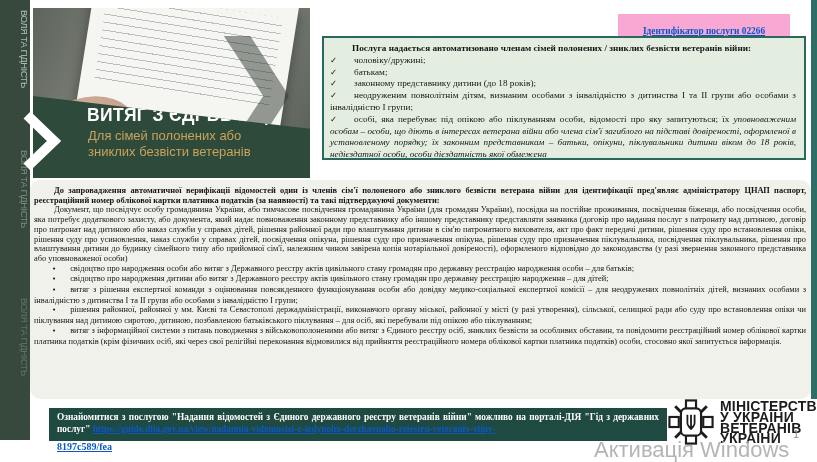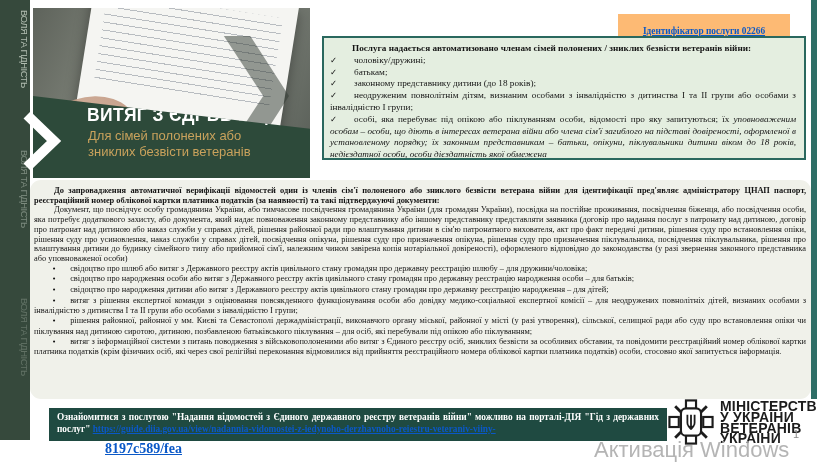--- a/index.html
+++ b/index.html
@@ -33,21 +33,21 @@
                font-size:120px; font-weight:bold; color:#323b33; opacity:.5; line-height:1; }
   .hero-overlay{ position:absolute; left:0; right:0; bottom:0; height:82px; background:#2d4a3a;
                clip-path:polygon(0 0, 100% 40%, 100% 100%, 0 100%); }
   .hero-title{ position:absolute; left:54px; top:9px; font-family:"Liberation Sans", sans-serif;
                font-weight:bold; font-size:17.5px; letter-spacing:.4px; color:#ffffff; white-space:nowrap; }
   .hero-subtitle{ position:absolute; left:55px; top:32px; width:195px; font-family:"Liberation Sans", sans-serif;
                font-size:13px; line-height:1.2; color:#c9a25c; }
   .chevron-white{ position:absolute; left:21px; top:110px; z-index:5; }
 
   
-  .banner{ position:absolute; left:618px; top:14px; width:172px; height:34px; background:#fdba74;
+  .banner{ position:absolute; left:618px; top:14px; width:172px; height:34px; background:#f9a8d4;
            display:flex; align-items:center; justify-content:center; }
   .banner a{ font-family:"Liberation Serif", serif; font-weight:bold; font-size:9.3px;
            color:#0a58c7; text-decoration:underline; white-space:nowrap; }
 
   
   .elig{ position:absolute; left:322px; top:36px; width:484px; height:124px;
          background:#e4eee0; border:2px solid #2a685e; padding:5px 8px 4px 6px;
          font-size:9.2px; line-height:11.8px; overflow:hidden; text-align:justify; }
   .elig-title{ font-weight:bold; text-indent:22px; }
   .check-item .tick{ display:inline-block; width:24px; font-family:"DejaVu Sans", sans-serif; font-size:8.5px; }
@@ -63,22 +63,22 @@
   .intro{ font-weight:bold; text-indent:20px; }
   .para{ text-indent:20px; }
   .bullet{ text-indent:18px; margin-top:1px; }
   .bullet .dot{ padding-right:14px; font-family:"DejaVu Sans", sans-serif; font-size:7px; }
 
   
   .footerbox{ position:absolute; left:49px; top:408px; width:618px; height:33px; background:#1f4a41;
               color:#ffffff; font-weight:bold; font-size:9.3px; line-height:11.5px;
               padding:4px 8px 2px 8px; overflow:hidden; text-align:justify; }
   .flink{ color:#0a58c7; text-decoration:underline; font-weight:bold; word-break:break-all; }
-  .flink-overflow{ position:absolute; left:57px; top:441px; font-size:14px; font-weight:bold;
-              color:#0a58c7; text-decoration:underline;margin-left:48px; }
+  .flink-overflow{ position:absolute; left:57px; top:441px; font-size:10px; font-weight:bold;
+              color:#0a58c7; text-decoration:underline; }
 
   
   .ministry{ position:absolute; left:668px; top:398px; display:flex; align-items:flex-start; }
   .mtext{ margin-left:6px; margin-top:3px; font-family:"Liberation Sans", sans-serif;
           font-weight:bold; font-size:14px; line-height:10.8px; color:#1c1c1c; letter-spacing:.2px; }
   .pagenum{ position:absolute; left:793px; top:428px; font-family:"Liberation Sans", sans-serif;
           font-size:11px; color:#8a8a8a; }
   .watermark{ position:absolute; left:594px; top:437px; font-family:"Liberation Sans", sans-serif;
           font-size:22px; color:#a8a8a8; opacity:.85; white-space:nowrap; }
 </style>
@@ -120,21 +120,20 @@
     <p class="check-item"><span class="tick">✓</span><span>неодруженим повнолітнім дітям, визнаним особами з інвалідністю з дитинства І та ІІ групи або особами з інвалідністю І групи;</span></p>
     <p class="check-item"><span class="tick">✓</span><span>особі, яка перебуває під опікою або піклуванням особи, відомості про яку запитуються; їх </span><i>уповноваженим особам – особи, що діють в інтересах ветерана війни або члена сім'ї загиблого на підставі довіреності, оформленої в установленому порядку; їх законним представникам – батьки, опікуни, піклувальники дитини віком до 18 років, недієздатної особи, особи дієздатність якої обмежена</i></p>
   </div>
 
   <div class="rightbar"></div>
 
   <div class="bodytext">
     <p class="intro">До запровадження автоматичної верифікації відомостей один із членів сім'ї полоненого або зниклого безвісти ветерана війни для ідентифікації пред'являє адміністратору ЦНАП паспорт, реєстраційний номер облікової картки платника податків (за наявності) та такі підтверджуючі документи:</p>
     <p class="para">Документ, що посвідчує особу громадянина України, або тимчасове посвідчення громадянина України (для громадян України), посвідка на постійне проживання, посвідчення біженця, або посвідчення особи, яка потребує додаткового захисту, або документа, який надає повноваження законному представнику або іншому представнику представляти заявника (договір про надання послуг з патронату над дитиною, договір про патронат над дитиною або наказ служби у справах дітей, рішення районної ради про влаштування дитини в сім'ю патронатного вихователя, акт про факт передачі дитини, рішення суду про встановлення опіки, рішення суду про усиновлення, наказ служби у справах дітей, посвідчення опікуна, рішення суду про призначення опікуна, рішення суду про призначення піклувальника, посвідчення піклувальника, рішення про влаштування дитини до будинку сімейного типу або прийомної сім'ї, належним чином завірена копія нотаріальної довіреності), оформленого відповідно до законодавства (у разі звернення законного представника або уповноваженої особи)</p>
     <div>
-        <p class="bullet"><span class="dot">•</span><span>свідоцтво про шлюб або витяг з Державного реєстру актів цивільного стану громадян про державну реєстрацію шлюбу – для дружини/чоловіка;</span></p>
         <p class="bullet"><span class="dot">•</span><span>свідоцтво про народження особи або витяг з Державного реєстру актів цивільного стану громадян про державну реєстрацію народження особи – для батьків;</span></p>
         <p class="bullet"><span class="dot">•</span><span>свідоцтво про народження дитини або витяг з Державного реєстру актів цивільного стану громадян про державну реєстрацію народження – для дітей;</span></p>
         <p class="bullet"><span class="dot">•</span><span>витяг з рішення експертної команди з оцінювання повсякденного функціонування особи або довідку медико-соціальної експертної комісії – для неодружених повнолітніх дітей, визнаних особами з інвалідністю з дитинства І та ІІ групи або особами з інвалідністю І групи;</span></p>
         <p class="bullet"><span class="dot">•</span><span>рішення районної, районної у мм. Києві та Севастополі держадміністрації, виконавчого органу міської, районної у місті (у разі утворення), сільської, селищної ради або суду про встановлення опіки чи піклування над дитиною сиротою, дитиною, позбавленою батьківського піклування – для осіб, які перебували під опікою або піклуванням;</span></p>
         <p class="bullet"><span class="dot">•</span><span>витяг з інформаційної системи з питань поводження з військовополоненими або витяг з Єдиного реєстру осіб, зниклих безвісти за особливих обставин, та повідомити реєстраційний номер облікової картки платника податків (крім фізичних осіб, які через свої релігійні переконання відмовилися від прийняття реєстраційного номера облікової картки платника податків) особи, стосовно якої запитується інформація.</span></p>
       </div>
   </div>
 
   <div class="footerbox">
     <span>Ознайомитися з послугою "Надання відомостей з Єдиного державного реєстру ветеранів війни" можливо на порталі-ДІЯ "Гід з державних послуг" </span><a class="flink" href="#">https://guide.diia.gov.ua/view/nadannia-vidomostei-z-iedynoho-derzhavnoho-reiestru-veteraniv-viiny-</a>

